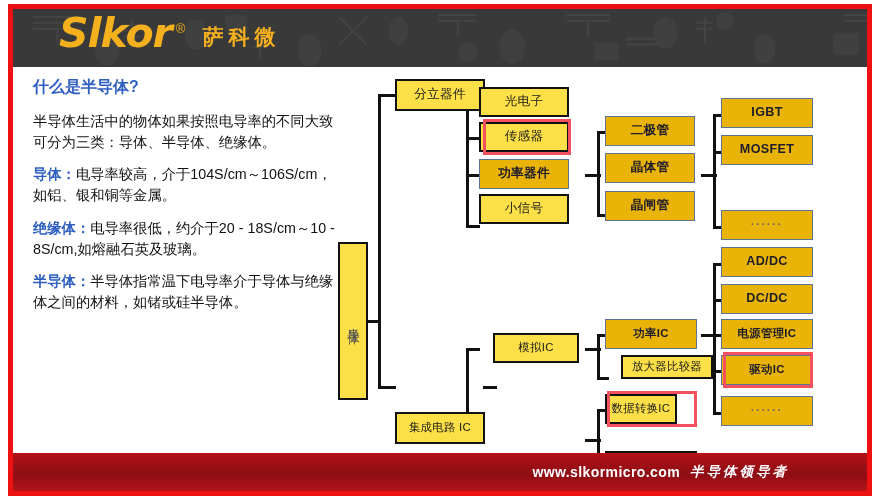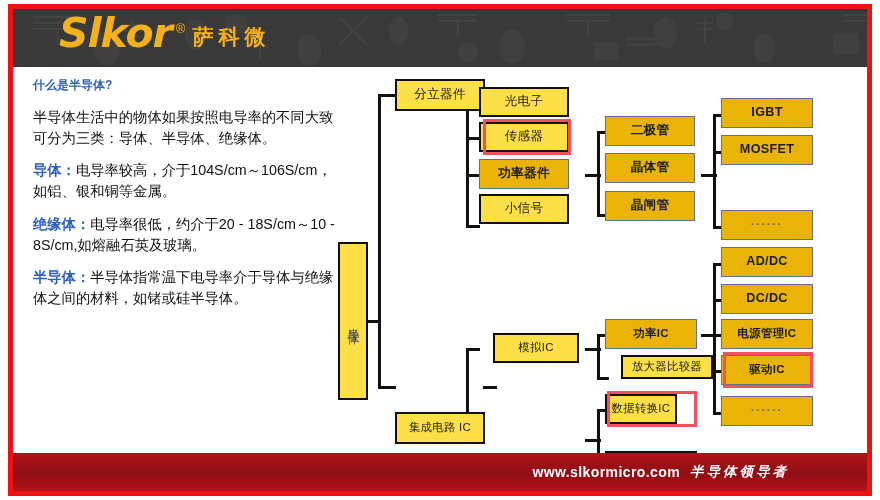--- a/index.html
+++ b/index.html
@@ -20,27 +20,27 @@
   .logo-wrap {
     position:absolute; left:46px; top:4px; display:flex; align-items:baseline;
   }
   .logo-main {
     font-family:"DejaVu Sans","Liberation Sans",sans-serif;
     font-size:41px; font-weight:bold; font-style:italic; color:#f5b01e;
     letter-spacing:-1px; line-height:1;
   }
   .logo-reg { font-size:13px; color:#f5b01e; margin-left:4px; position:relative; top:-14px; }
   .logo-cn {
-    font-size:21px; font-weight:bold; color:#f5b01e; margin-left:7px;
+    font-size:21px; font-weight:bold; color:#f5b01e; margin-left:17px;
     letter-spacing:5px; position:relative; top:-3px;
   }
   
   .left-col { position:absolute; left:20px; top:68px; width:310px; }
   .q-title {
-    color:#2f5fc0; font-weight:bold; font-size:12px; margin-bottom:13px;
+    color:#2f5fc0; font-weight:bold; font-size:16px; margin-bottom:13px;
   }
   .para { font-size:14.3px; color:#111; line-height:1.48; margin-bottom:11px; }
   .para .kw { color:#2f5fc0; font-weight:bold; }
   
   .diagram { position:absolute; left:0; top:58px; width:100%; height:396px; }
   .node {
     position:absolute; display:flex; align-items:center; justify-content:center;
     text-align:center; font-size:12.6px; color:#1a1a1a; line-height:1.05;
     background:#fde047; border:2.4px solid #111; letter-spacing:.3px;
   }

